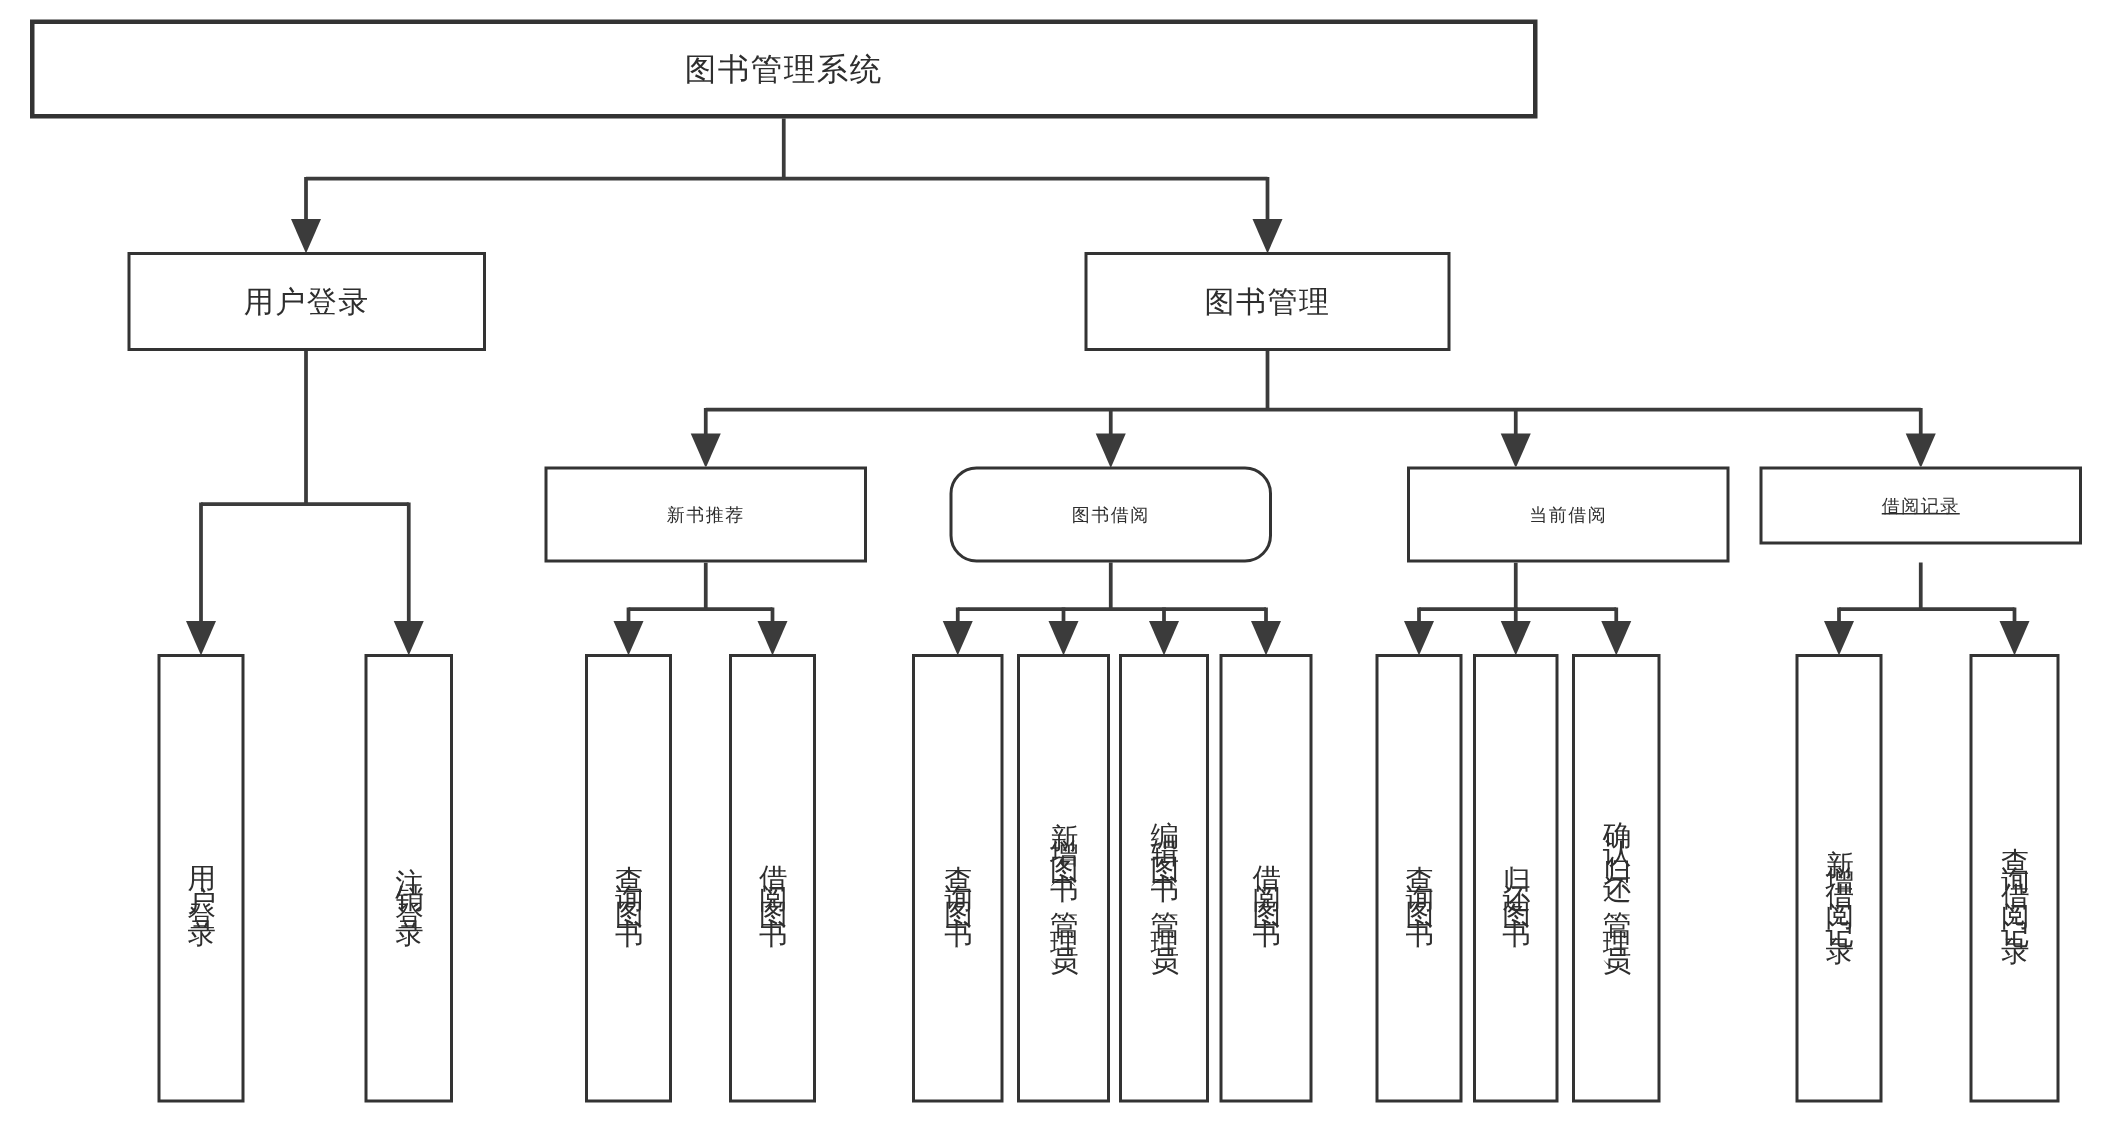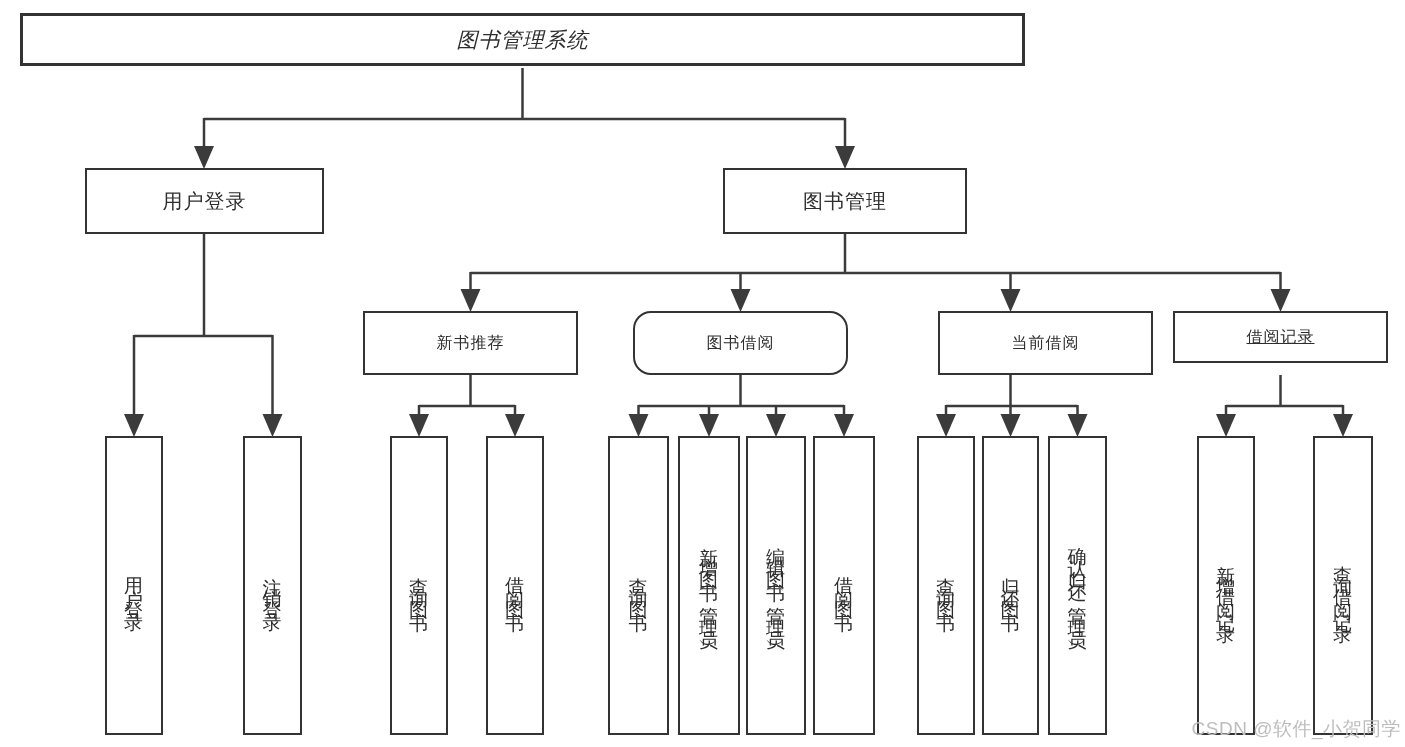--- a/index.html
+++ b/index.html
@@ -27,21 +27,21 @@
     background: #ffffff;
     border: 2.5px solid #333333;
     display: flex;
     align-items: center;
     justify-content: center;
     color: #2e2e2e;
     text-align: center;
   }
   .node.root  { font-size: 21px; border-width: 3px; letter-spacing: 1px; }
   .node.lvl2  { font-size: 20px; letter-spacing: 1px; }
-  .node.lvl3  { font-size: 16px; letter-spacing: 1px; }
+  .node.lvl3  { font-size: 12px; letter-spacing: 1px; }
   .leaf {
     position: absolute;
     box-sizing: border-box;
     background: #ffffff;
     border: 2.2px solid #333333;
     display: flex;
     align-items: center;
     justify-content: center;
     color: #2e2e2e;
     font-size: 19px;
@@ -127,21 +127,21 @@
       <polygon points="766,414 786,414 776,437"></polygon>
       <polygon points="834,414 854,414 844,437"></polygon>
       <polygon points="936,414 956,414 946,437"></polygon>
       <polygon points="1000.5,414 1020.5,414 1010.5,437"></polygon>
       <polygon points="1067.5,414 1087.5,414 1077.5,437"></polygon>
       <polygon points="1216,414 1236,414 1226,437"></polygon>
       <polygon points="1333,414 1353,414 1343,437"></polygon>
     </g>
   </svg>
 
-  <div class="node root" style="left:20px; top:13px; width:1005px; height:53px;font-style:italic;">图书管理系统</div>
+  <div class="node root" style="left:20px; top:13px; width:1005px; height:66px;">图书管理系统</div>
 
   <div class="node lvl2" style="left:85px; top:168px; width:239px; height:66px;">用户登录</div>
   <div class="node lvl2" style="left:723px; top:168px; width:244px; height:66px;">图书管理</div>
 
   <div class="node lvl3" style="left:363px; top:311px; width:215px; height:64px;">新书推荐</div>
   <div class="node lvl3" style="left:633px; top:311px; width:215px; height:64px;border-radius:18px;">图书借阅</div>
   <div class="node lvl3" style="left:903px; top:311px; width:215px; height:64px;margin-left:35px;">当前借阅</div>
   <div class="node lvl3" style="left:1173px; top:311px; width:215px; height:52px;text-decoration:underline;">借阅记录</div>
 
   <div class="leaf" style="left:105px; top:436px; width:58px; height:299px;">用户登录</div>
@@ -155,15 +155,14 @@
   <div class="leaf" style="left:746px; top:436px; width:60px; height:299px;">编辑图书（管理员）</div>
   <div class="leaf" style="left:813px; top:436px; width:62px; height:299px;">借阅图书</div>
 
   <div class="leaf" style="left:917px; top:436px; width:58px; height:299px;">查询图书</div>
   <div class="leaf" style="left:982px; top:436px; width:57px; height:299px;">归还图书</div>
   <div class="leaf" style="left:1048px; top:436px; width:59px; height:299px;">确认归还（管理员）</div>
 
   <div class="leaf" style="left:1197px; top:436px; width:58px; height:299px;">新增借阅记录</div>
   <div class="leaf" style="left:1313px; top:436px; width:60px; height:299px;">查询借阅记录</div>
 
-  <div class="watermark">CSDN @软件_小贺同学</div>
 
 </div>
 
 </body></html>

